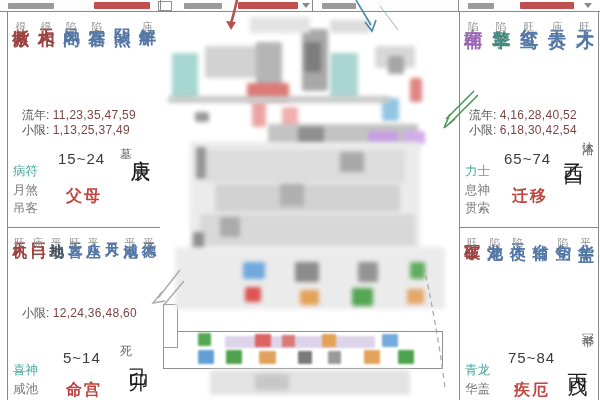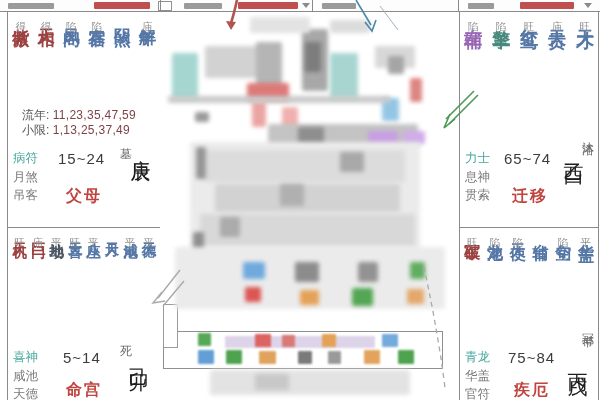--- a/index.html
+++ b/index.html
@@ -24,21 +24,21 @@
   .sname{writing-mode:vertical-rl;text-orientation:upright;font-weight:bold;line-height:1.02;letter-spacing:1px;}
   .p-tl .sname{font-size:17px;} .p-bl .sname{font-size:14.5px;}
   .p-tr .sname{font-size:18px;} .p-br .sname{font-size:16px;}
   .sb{font-size:10.5px;color:var(--bright);margin-top:3px;min-height:12px;}
   [data-c="red"]{color:var(--star-red);} [data-c="blue"]{color:var(--star-blue);}
   [data-c="purple"]{color:var(--star-purple);} [data-c="teal"]{color:var(--star-teal);}
   [data-c="dark"]{color:var(--star-dark);}
   .nums{position:absolute;left:14px;font-size:12px;line-height:15px;white-space:nowrap;}
   .p-tr .nums,.p-br .nums{left:9px;}
   .nlabel{color:var(--label);} .nval{color:var(--numbers);letter-spacing:.3px;}
-  .gods{position:absolute;left:5px;font-size:12.5px;line-height:18.5px;color:var(--god-gray);}
+  .gods{position:absolute;left:5px;font-size:12.5px;line-height:18.5px;color:var(--god-gray);margin-top:13px;}
   .gods .g0{color:var(--god-teal);}
   .age{position:absolute;font-size:15px;color:#3c3c3c;letter-spacing:1px;}
   .pname{position:absolute;font-size:16px;font-weight:bold;color:var(--palace-red);letter-spacing:2px;}
   .stem{position:absolute;writing-mode:vertical-rl;text-orientation:upright;font-size:20px;color:var(--stem);line-height:1;letter-spacing:3px;}
   .stage{position:absolute;writing-mode:vertical-rl;text-orientation:upright;font-size:12px;color:var(--stage);line-height:1;letter-spacing:2px;}
   
   .center{position:absolute;left:160px;top:12px;width:299px;height:388px;overflow:hidden;background:#fff;}
   .mz{position:absolute;filter:blur(2.2px);border-radius:2px;}
   .mz2{position:absolute;filter:blur(1.2px);border-radius:1px;}
   .frame{position:absolute;border:1px solid #8f8f8f;background:#fff;}
@@ -136,20 +136,21 @@
       <div class="star">
         <span class="sname" data-c="blue">咸池</span>
         <span class="sb">平</span>
       </div>
       <div class="star">
         <span class="sname" data-c="blue">天德</span>
         <span class="sb">平</span>
       </div>
     </div>
   <div class="nums" style="top:78px">
+    <div><span class="nlabel">小限:</span> <span class="nval">12,24,36,48,60</span></div>
   </div>
   <div class="gods" style="top:120px">
     <div class="g0">喜神</div>
     <div>咸池</div>
     <div>天德</div>
   </div>
   <div class="age" style="left:55px;top:121px">5~14</div>
   <div class="pname" style="left:58px;top:152px">命宫</div>
   <div class="stage" style="right:28px;top:108px">死</div>
   <div class="stem" style="right:11px;top:124px">己卯</div>
@@ -171,20 +172,24 @@
       </div>
       <div class="star">
         <span class="sname" data-c="blue">天贵</span>
         <span class="sb">庙</span>
       </div>
       <div class="star">
         <span class="sname" data-c="blue">天才</span>
         <span class="sb">旺</span>
       </div>
     </div>
+  <div class="nums" style="top:96px">
+    <div><span class="nlabel">流年:</span> <span class="nval">4,16,28,40,52</span></div>
+    <div><span class="nlabel">小限:</span> <span class="nval">6,18,30,42,54</span></div>
+  </div>
   <div class="gods" style="top:137px">
     <div class="g0">力士</div>
     <div>息神</div>
     <div>贯索</div>
   </div>
   <div class="age" style="left:44px;top:138px">65~74</div>
   <div class="pname" style="left:52px;top:174px">迁移</div>
   <div class="stage" style="right:4px;top:120px">沐浴</div>
   <div class="stem" style="right:14px;top:136px">乙酉</div>
 </div>

